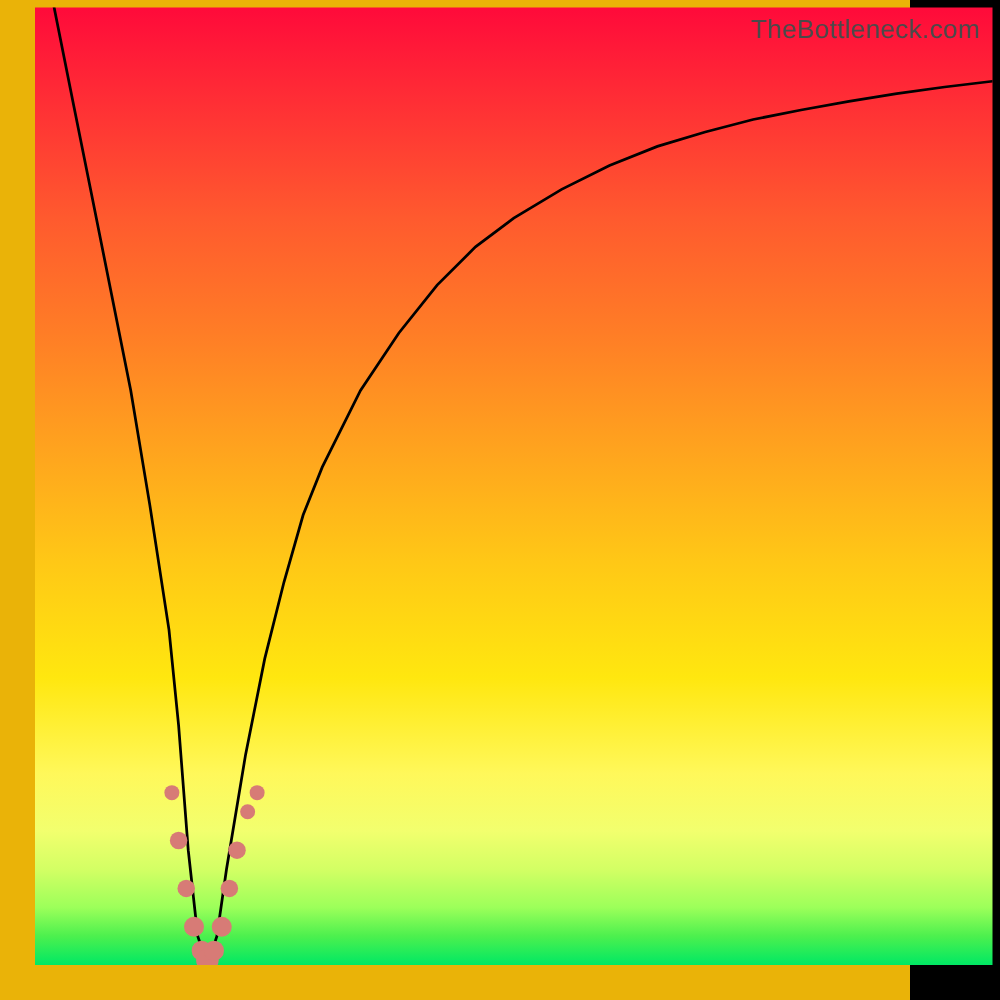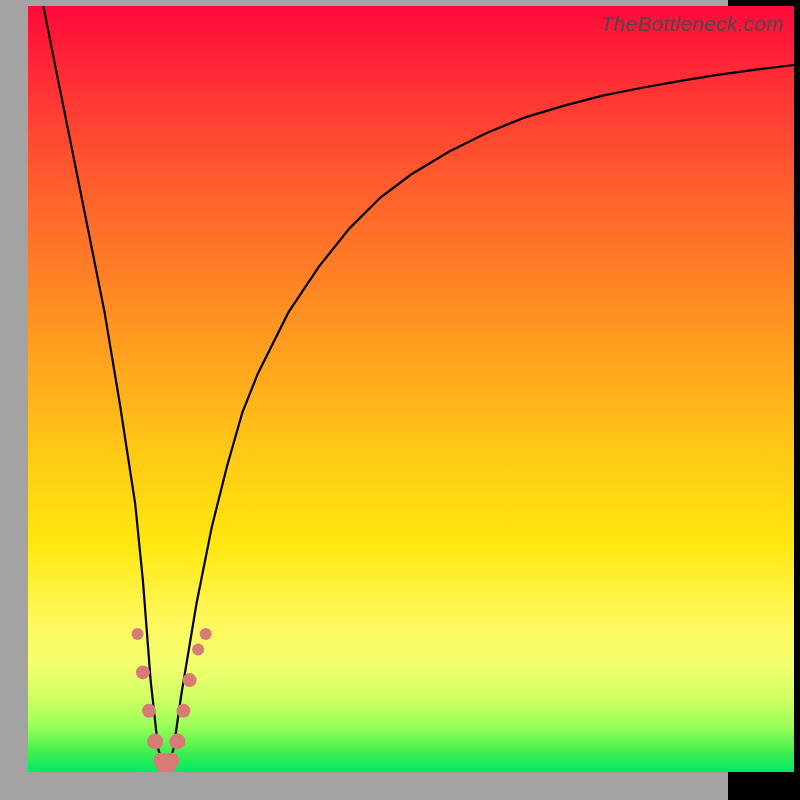--- a/index.html
+++ b/index.html
@@ -8,22 +8,21 @@
     width: 800px;
     height: 800px;
     overflow: hidden;
     background: #000;
     font-family: Arial, Helvetica, sans-serif;
   }
   .frame {
     position: relative;
     width: 728px;
     height: 800px;
-    background: #a3a3a3;
-    font-style: italic;
+    background: #eab308;
   }
   .plot {
     position: absolute;
     left: 28px;
     top: 6px;
     width: 766px;
     height: 766px;
     background: linear-gradient(to bottom,
       #ff0a3a 0%,
       #ff2f35 10%,

